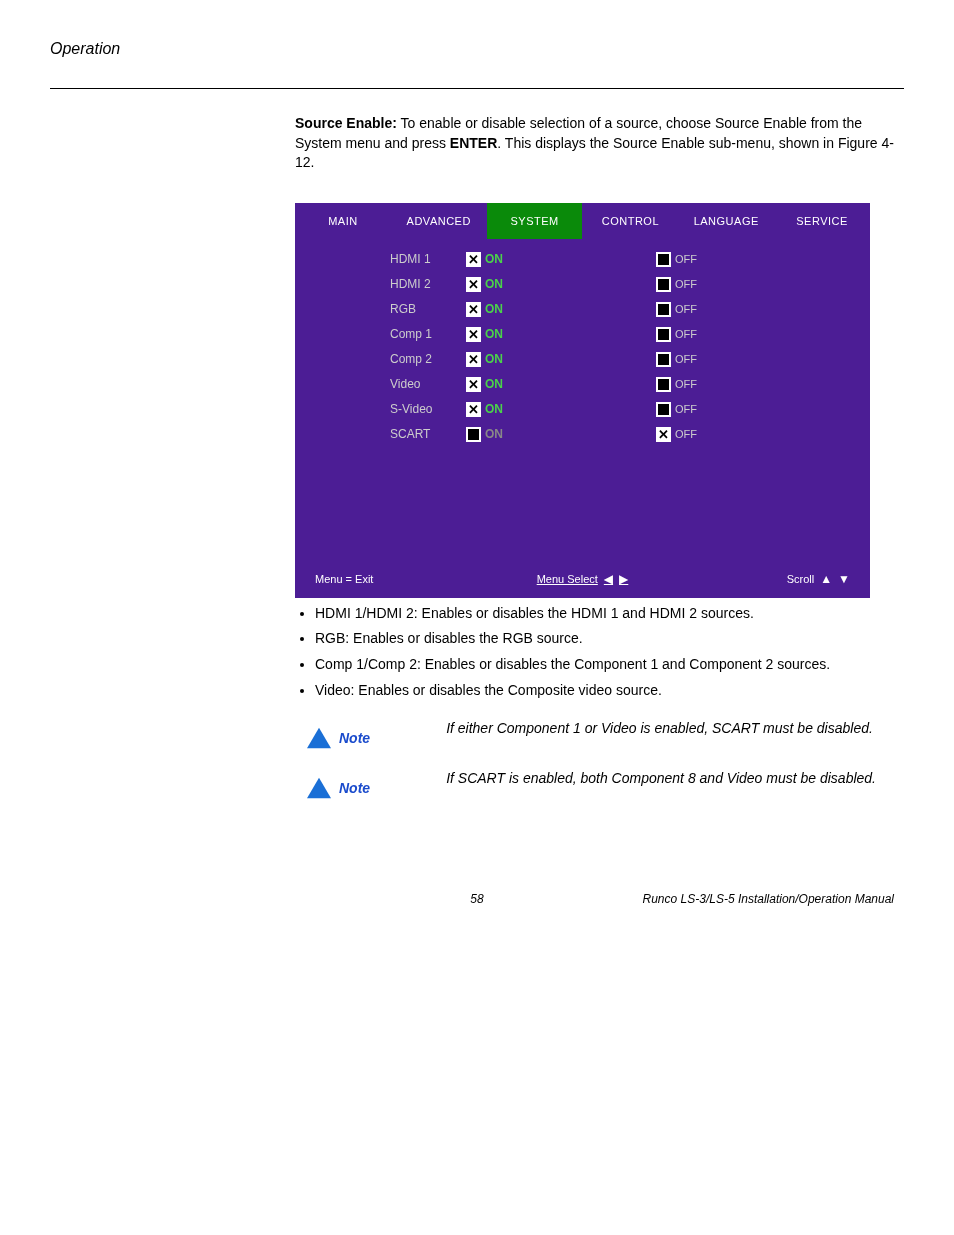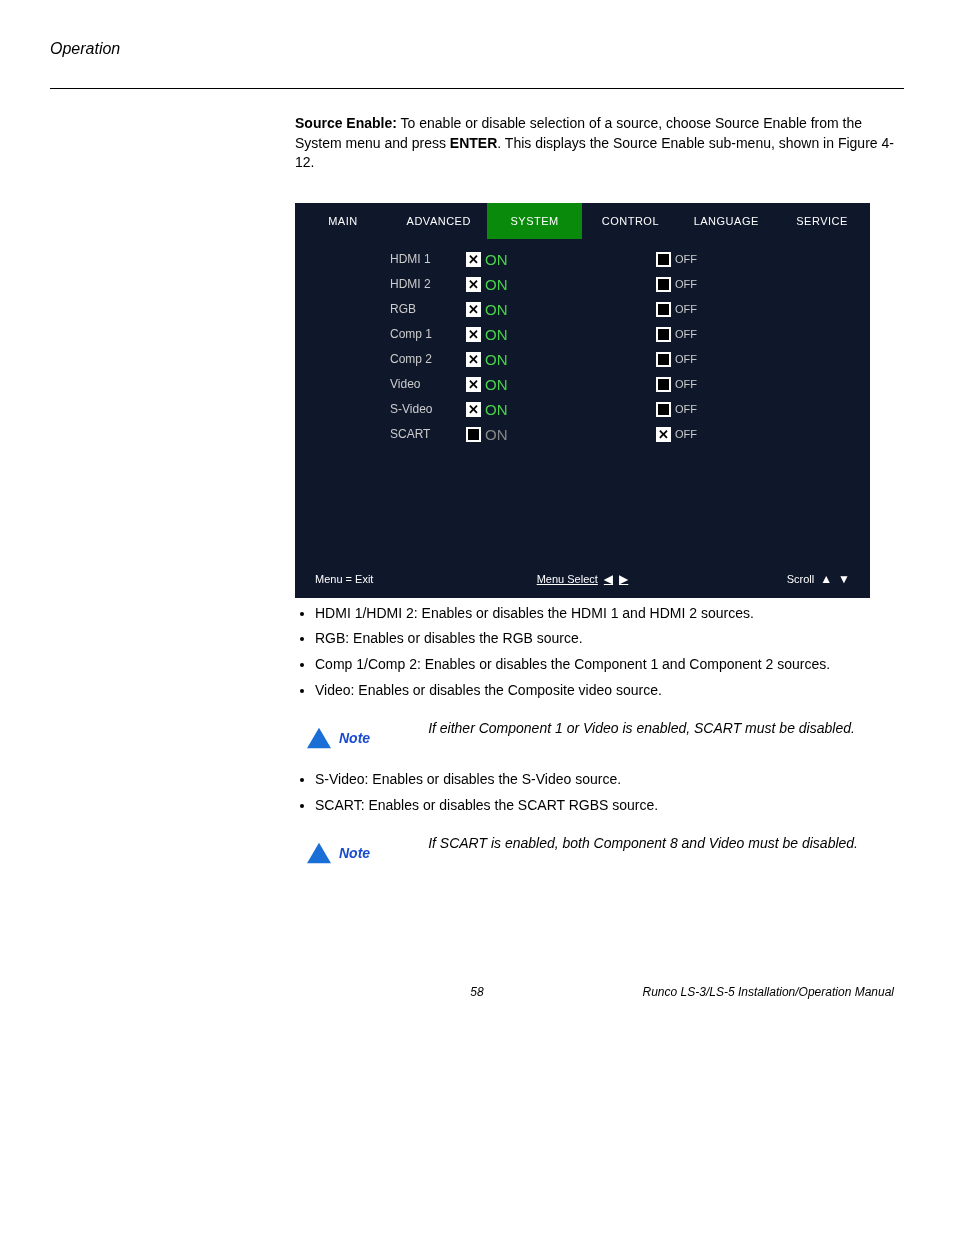--- a/index.html
+++ b/index.html
@@ -26,21 +26,21 @@
       margin-left: 245px;
       margin-right: 10px;
     }
     .intro-para {
       font-size: 14px;
       line-height: 1.4;
       margin-bottom: 30px;
     }
     .intro-para .bold { font-weight: bold; }
     .osd {
-      background: #0f172a;
+      background: #4c1d95;
       color: #fff;
       font-size: 12px;
       width: 575px;
       height: 395px;
       display: flex;
       flex-direction: column;
       font-family: Arial, sans-serif;
     }
     .osd-tabs {
       display: flex;
@@ -73,21 +73,22 @@
       color: #ccc;
     }
     .osd-row .check-on {
       width: 40px;
       display: flex;
       justify-content: flex-end;
       padding-right: 4px;
     }
     .osd-row .on-label {
       width: 150px;
-      font-size: 15px;
+      font-size: 12px;
+      font-weight: bold;
     }
     .osd-row .on-label.green { color: #4ad24a; }
     .osd-row .on-label.dim { color: #888; }
     .osd-row .check-off {
       width: 40px;
       display: flex;
       justify-content: flex-end;
       padding-right: 4px;
     }
     .osd-row .off-label {
@@ -146,21 +147,21 @@
       padding-left: 20px;
       margin: 0 0 20px 0;
     }
     ul.bullets li {
       margin: 6px 0;
       line-height: 1.4;
     }
     .note-block {
       display: flex;
       align-items: flex-start;
-      gap: 8px;
+      gap: 26px;
       margin: 15px 0 20px 10px;
     }
     .note-icon {
       display: flex;
       align-items: center;
       gap: 6px;
       padding-top: 6px;
     }
     .note-icon svg { width: 28px; height: 24px; }
     .note-label {
@@ -173,21 +174,21 @@
       font-style: italic;
       padding-left: 50px;
       padding-top: 0;
       flex: 1;
     }
     .footer {
       display: flex;
       justify-content: center;
       font-style: italic;
       font-size: 12px;
-      margin-top: 120px;
+      margin-top: 92px;
       padding: 0 10px;
     }
     .footer .pg { text-align: center; flex:1; }
     .footer .man { text-align: right; flex:1; }
     .footer .spacer { flex:1; }
   </style>
 </head>
 <body>
 
 <div class="header-label">Operation</div>
@@ -324,24 +325,20 @@
   <div class="note-block">
     <div class="note-icon">
       <svg viewBox="0 0 32 28">
           <polygon points="16,2 30,26 2,26" fill="#1a6fd6"></polygon>
         </svg>
       <span class="note-label">Note</span>
     </div>
     <div class="note-text">If either Component 1 or Video is enabled, SCART must be disabled.</div>
   </div>
 
-  <ul class="bullets" id="bullets2">
-      <li>S-Video: Enables or disables the S-Video source.</li>
-      <li>SCART: Enables or disables the SCART RGBS source.</li>
-    </ul>
 
   <div class="note-block">
     <div class="note-icon">
       <svg viewBox="0 0 32 28">
           <polygon points="16,2 30,26 2,26" fill="#1a6fd6"></polygon>
         </svg>
       <span class="note-label">Note</span>
     </div>
     <div class="note-text">If SCART is enabled, both Component 8 and Video must be disabled.</div>
   </div>

